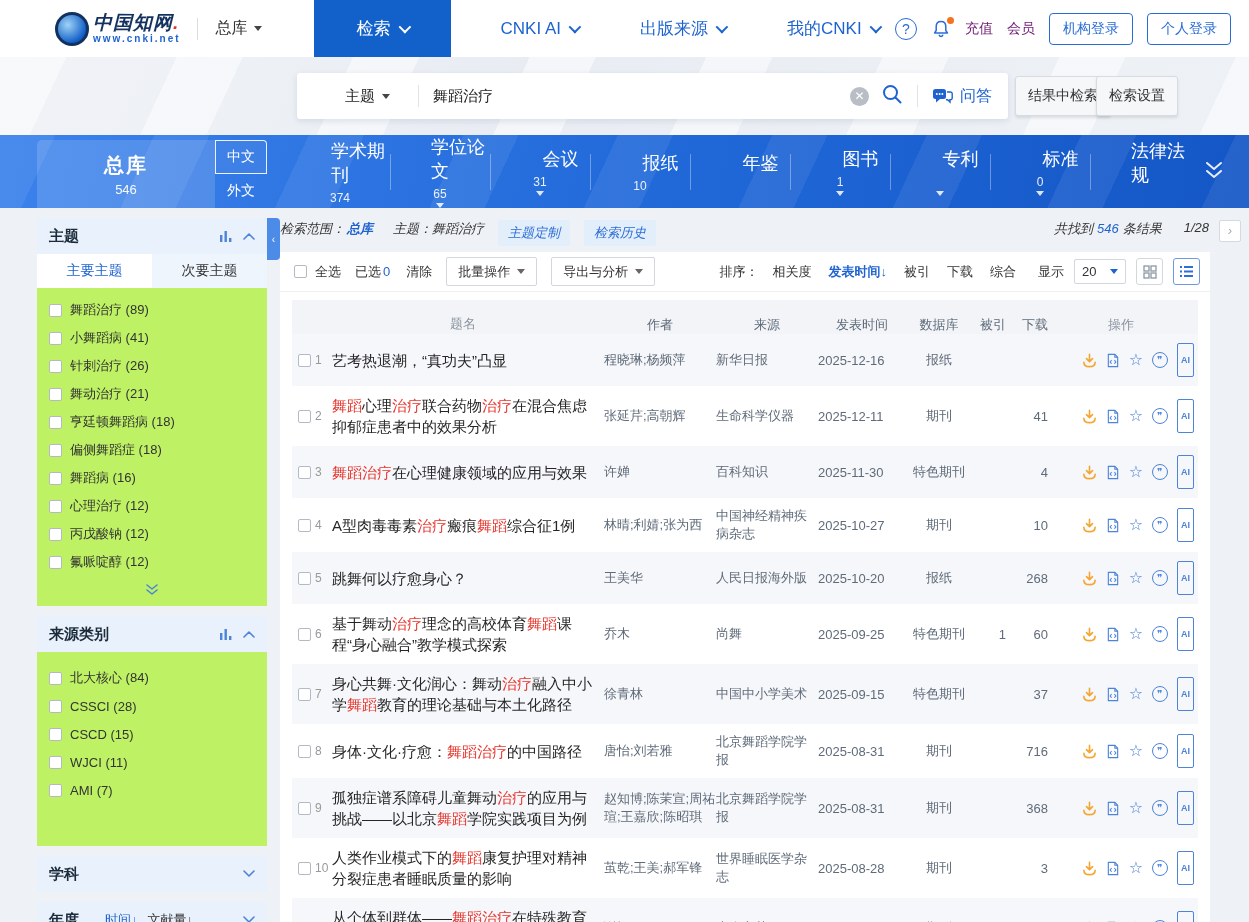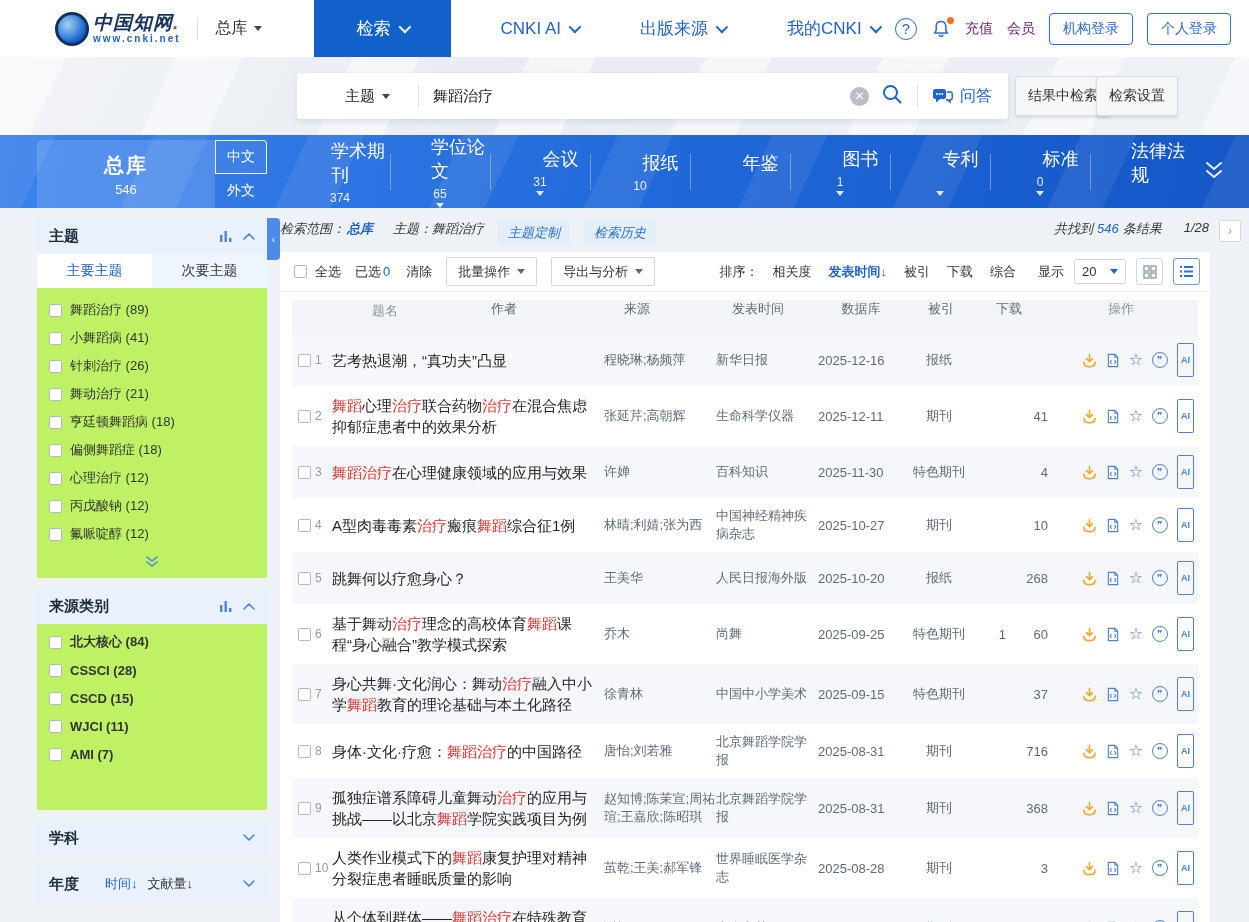--- a/index.html
+++ b/index.html
@@ -110,21 +110,21 @@
   .toolbar .spacer { flex:1; }
   .sorts { display:flex; align-items:center; gap:17px; }
   .sorts .s { cursor:pointer; color:#333; }
   .sorts .s.active { color:#1e63d0; font-weight:bold; }
   .disp-lbl { margin-left:22px; }
   .page-size { margin-left:10px; width:52px; height:25px; border:1px solid #d2d7dd; border-radius:2px; display:flex; align-items:center; justify-content:space-between; padding:0 7px; cursor:pointer; }
   .page-size .caret-dn { border-top-color:#1e63d0; }
   .view-btn { width:27px; height:27px; border:1px solid #d2d7dd; border-radius:3px; margin-left:10px; display:flex; align-items:center; justify-content:center; cursor:pointer; background:#fff; }
   .view-btn.active { border-color:#6f9ae0; }
   
-  .thead { margin:8px 12px 0 12px; height:34px; background:#f2f4f8; display:flex; align-items:flex-start; font-size:13px; color:#8a929e;gap:26px; }
+  .thead { margin:8px 12px 0 12px; height:34px; background:#f2f4f8; display:flex; align-items:flex-end; font-size:13px; color:#8a929e; }
   .rows { margin:0 12px; }
   .row { display:flex; align-items:center; font-size:13px; padding:9px 0; }
   .row.alt { background:#f6f7fa; }
   .c-sel { width:40px; flex:none; display:flex; align-items:center; gap:4px; padding-left:6px; }
   .c-sel .idx { color:#999; font-size:12px; }
   .c-title { flex:1; padding-right:10px; font-size:15px; color:#262626; line-height:21px; cursor:pointer; }
   .c-title .hl { color:#e8342c; }
   .c-auth { width:112px; flex:none; color:#5f6b79; line-height:18px; }
   .c-src { width:102px; flex:none; color:#5f6b79; line-height:18px; cursor:pointer; }
   .c-date { width:88px; flex:none; color:#5f6b79; }
@@ -321,20 +321,24 @@
           <div class="side-item">
             <span class="cb"></span>
             <span>亨廷顿舞蹈病 (18)</span>
           </div>
           <div class="side-item">
             <span class="cb"></span>
             <span>偏侧舞蹈症 (18)</span>
           </div>
           <div class="side-item">
             <span class="cb"></span>
+            <span>舞蹈病 (16)</span>
+          </div>
+          <div class="side-item">
+            <span class="cb"></span>
             <span>心理治疗 (12)</span>
           </div>
           <div class="side-item">
             <span class="cb"></span>
             <span>丙戊酸钠 (12)</span>
           </div>
           <div class="side-item">
             <span class="cb"></span>
             <span>氟哌啶醇 (12)</span>
           </div>
@@ -355,21 +359,21 @@
           <rect x="1" y="5" width="2.4" height="7" fill="#4d83d8"></rect>
           <rect x="5.5" y="1" width="2.4" height="11" fill="#4d83d8"></rect>
           <rect x="10" y="8" width="2.4" height="4" fill="#4d83d8"></rect>
         </svg>
       <svg width="12" height="8" viewBox="0 0 12 8">
           <path d="M1 7l5-5 5 5" fill="none" stroke="#4d83d8" stroke-width="1.6" stroke-linecap="round" stroke-linejoin="round"></path>
         </svg>
     </span>
   </div>
   <div class="panel">
-    <div class="side-list" style="padding-top:4px;font-weight:bold;">
+    <div class="side-list" style="padding-top:12px;">
         <div class="side-item">
           <span class="cb"></span>
           <span>北大核心 (84)</span>
         </div>
         <div class="side-item">
           <span class="cb"></span>
           <span>CSSCI (28)</span>
         </div>
         <div class="side-item">
           <span class="cb"></span>

